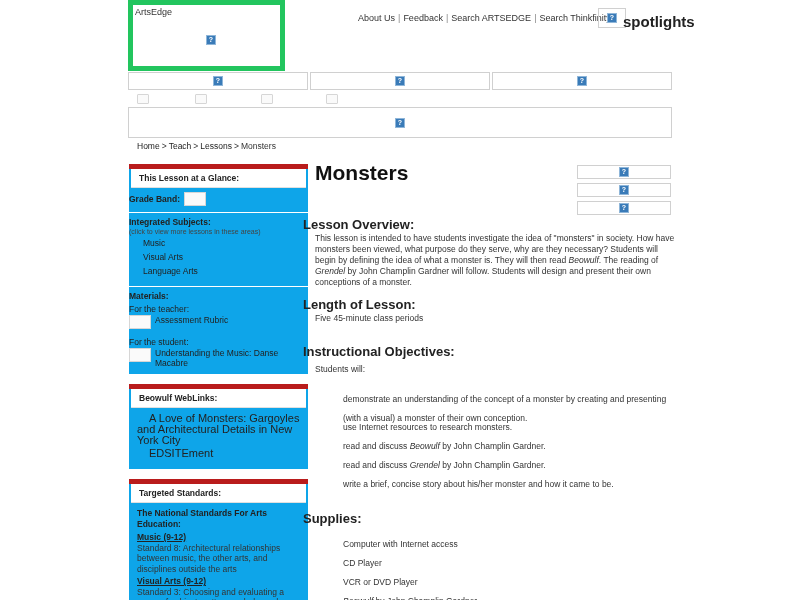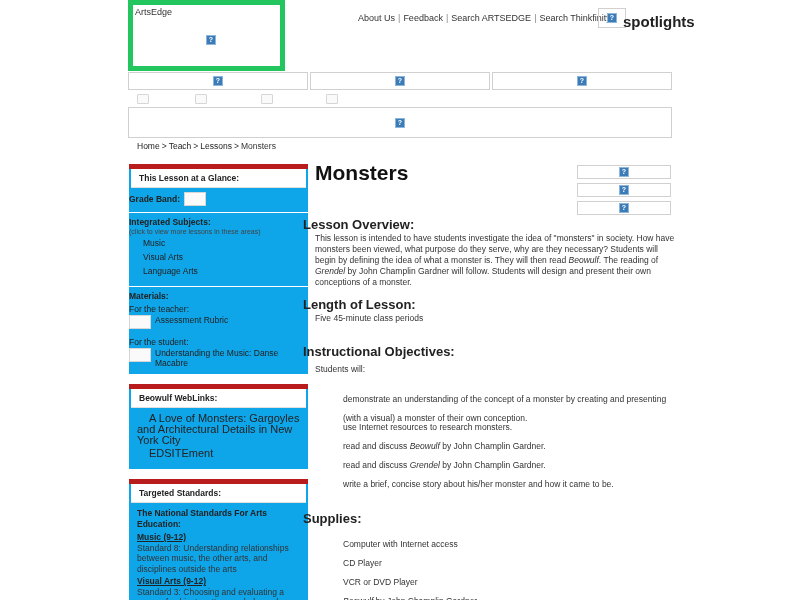--- a/index.html
+++ b/index.html
@@ -158,21 +158,21 @@
       <div class="wl"><a>A Love of Monsters: Gargoyles and Architectural Details in New York City</a></div>
       <div class="wl"><a>EDSITEment</a></div>
     </div>
   </div>
 
   <div class="side-box">
     <div class="side-head">Targeted Standards:</div>
     <div class="standards">
       <div class="std-title">The National Standards For Arts Education:</div>
       <div class="std-area">Music (9-12)</div>
-      <div class="std-desc">Standard 8: Understanding relationships between music, the other arts, and disciplines outside the arts</div>
+      <div class="std-desc">Standard 8: Architectural relationships between music, the other arts, and disciplines outside the arts</div>
       <div class="std-area">Visual Arts (9-12)</div>
       <div class="std-desc">Standard 3: Choosing and evaluating a range of subject matter, symbols, and ideas</div>
       <div class="std-area">Visual Arts (9-12)</div>
 
     </div>
   </div>
 </div>
 
 <div class="main">
   <h1 class="page-title">Monsters</h1>

